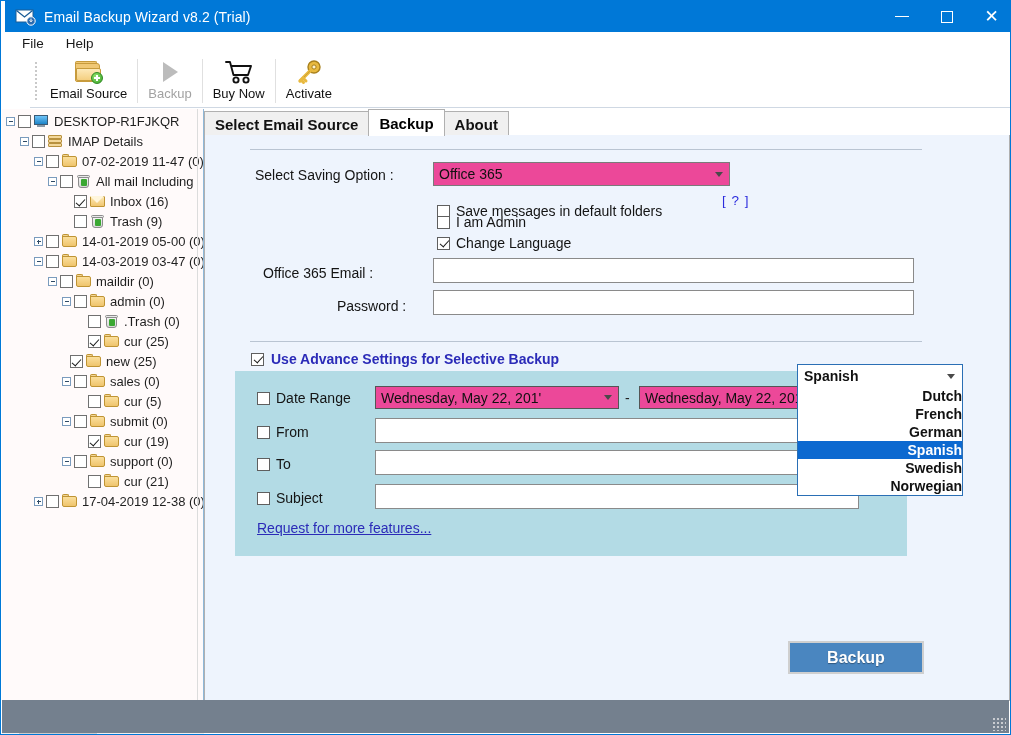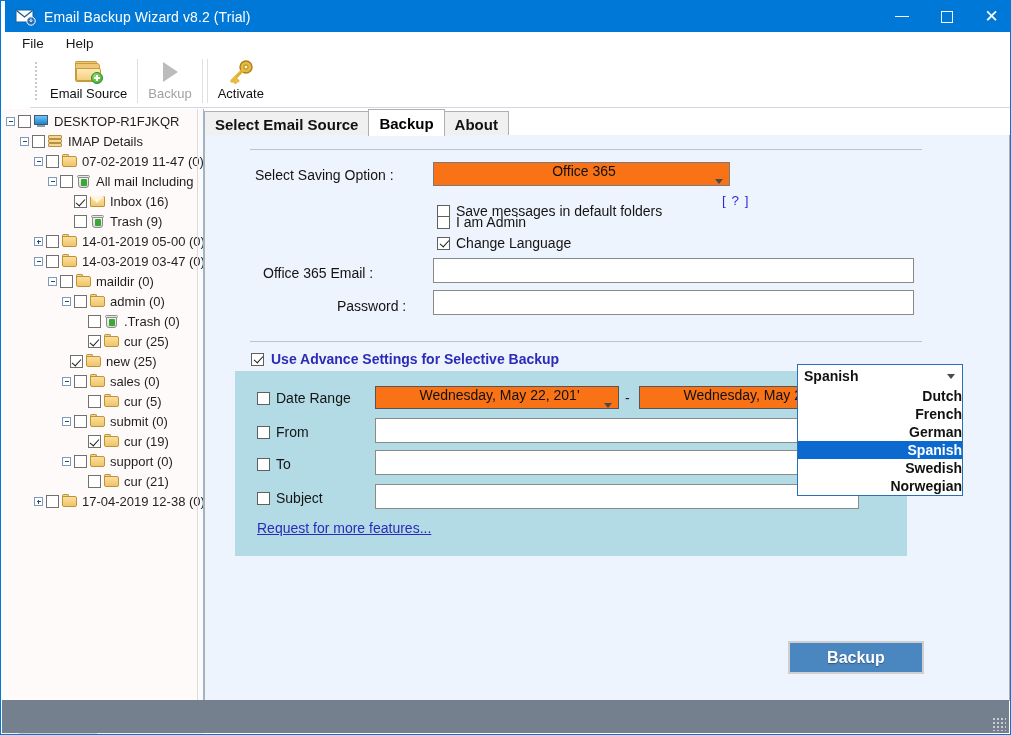--- a/index.html
+++ b/index.html
@@ -262,25 +262,24 @@
   .hr {
     position: absolute; height: 1px; background: #b9c4d2;
   }
 
   .lbl {
     position: absolute; font-size: 14px; color: #141414; white-space: nowrap;
   }
 
   .combo {
     position: absolute;
-    background: #f97316; border: 1px solid #7a7a7a;
+    background: #ec4899; border: 1px solid #7a7a7a;
     font-size: 14px; color: #111;
     display: flex; align-items: center;
     padding-left: 5px;
-    flex-direction: column;
   }
   .combo .caret {
     margin-left: auto; margin-right: 6px;
     width: 0; height: 0;
     border-left: 4px solid transparent; border-right: 4px solid transparent;
     border-top: 5px solid #4a4a4a;
   }
 
   .txt {
     position: absolute; background: #fff; border: 1px solid #8a8a8a;
@@ -419,20 +418,30 @@
 
     <div class="tb-btn disabled">
       <div class="tb-ico">
           <div class="ico-play"></div>
         </div>
       <span>Backup</span>
     </div>
 
     <div class="tb-sep"></div>
 
+    <div class="tb-btn">
+      <div class="tb-ico">
+        <svg width="30" height="26" viewBox="0 0 30 26">
+          <path d="M2 3 H6 L9.5 16 H24 L27 7 H8" fill="none" stroke="#111" stroke-width="1.9" stroke-linecap="round" stroke-linejoin="round"></path>
+          <circle cx="12" cy="21" r="2.6" fill="none" stroke="#111" stroke-width="1.9"></circle>
+          <circle cx="22" cy="21" r="2.6" fill="none" stroke="#111" stroke-width="1.9"></circle>
+        </svg>
+      </div>
+      <span>Buy Now</span>
+    </div>
 
     <div class="tb-sep"></div>
 
     <div class="tb-btn">
       <div class="tb-ico">
         <svg width="28" height="26" viewBox="0 0 28 26">
           <circle cx="19" cy="8" r="6" fill="#e8b93f" stroke="#a8801c" stroke-width="1.4"></circle>
           <circle cx="19" cy="8" r="2.1" fill="#fdf3cf" stroke="#a8801c" stroke-width="1"></circle>
           <path d="M15 12 L5 22" stroke="#e8b93f" stroke-width="3.4" stroke-linecap="round"></path>
           <path d="M15 12 L5 22" stroke="#a8801c" stroke-width="0.8" fill="none" opacity="0.5"></path>

